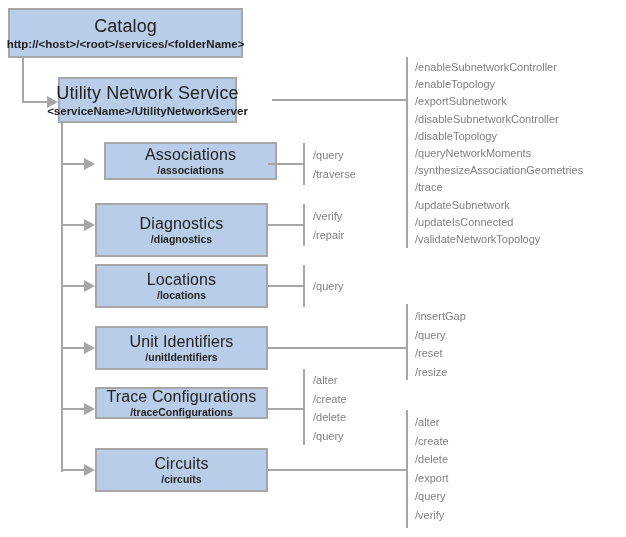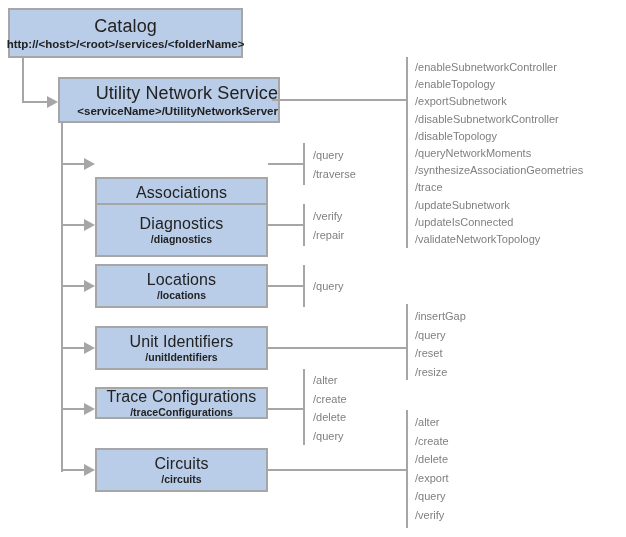--- a/index.html
+++ b/index.html
@@ -76,21 +76,21 @@
 
   <div class="node root" style="left:8px; top:8px; width:235px; height:50px;">
     <div class="title">Catalog</div>
     <div class="subtitle">http://&lt;host&gt;/&lt;root&gt;/services/&lt;folderName&gt;</div>
   </div>
 
   <div class="v-line" style="left:22px; top:58px; height:45px;"></div>
   <div class="h-line" style="left:22px; top:101px; width:26px;"></div>
   <div class="arrowhead" style="left:47px; top:96px;"></div>
 
-  <div class="node root" style="left:58px; top:77px; width:222px; height:46px;align-items:flex-end;">
+  <div class="node root" style="left:58px; top:77px; width:179px; height:46px;">
     <div class="title">Utility Network Service</div>
     <div class="subtitle">&lt;serviceName&gt;/UtilityNetworkServer</div>
   </div>
 
   <div class="h-line" style="left:272px; top:99px; width:135px;"></div>
   <div class="v-line" style="left:406px; top:57px; height:191px;"></div>
   <div class="ops" style="left:415px; top:59px;">
       <div>/enableSubnetworkController</div>
       <div>/enableTopology</div>
       <div>/exportSubnetwork</div>
@@ -101,21 +101,21 @@
       <div>/trace</div>
       <div>/updateSubnetwork</div>
       <div>/updateIsConnected</div>
       <div>/validateNetworkTopology</div>
     </div>
 
   <div class="v-line" style="left:61px; top:123px; height:349px;"></div>
 
   <div class="h-line" style="left:61px; top:163px; width:24px;"></div>
   <div class="arrowhead" style="left:84px; top:158px;"></div>
-  <div class="node" style="left:95px; top:142px; width:173px; height:44px;margin-top:35px;">
+  <div class="node" style="left:104px; top:142px; width:173px; height:38px;">
     <div class="title">Associations</div>
     <div class="subtitle">/associations</div>
   </div>
   <div class="h-line" style="left:268px; top:163px; width:36px;"></div>
   <div class="v-line" style="left:303px; top:143px; height:42px;"></div>
   <div class="ops small" style="left:313px; top:146px;">
       <div>/query</div>
       <div>/traverse</div>
     </div>
 

